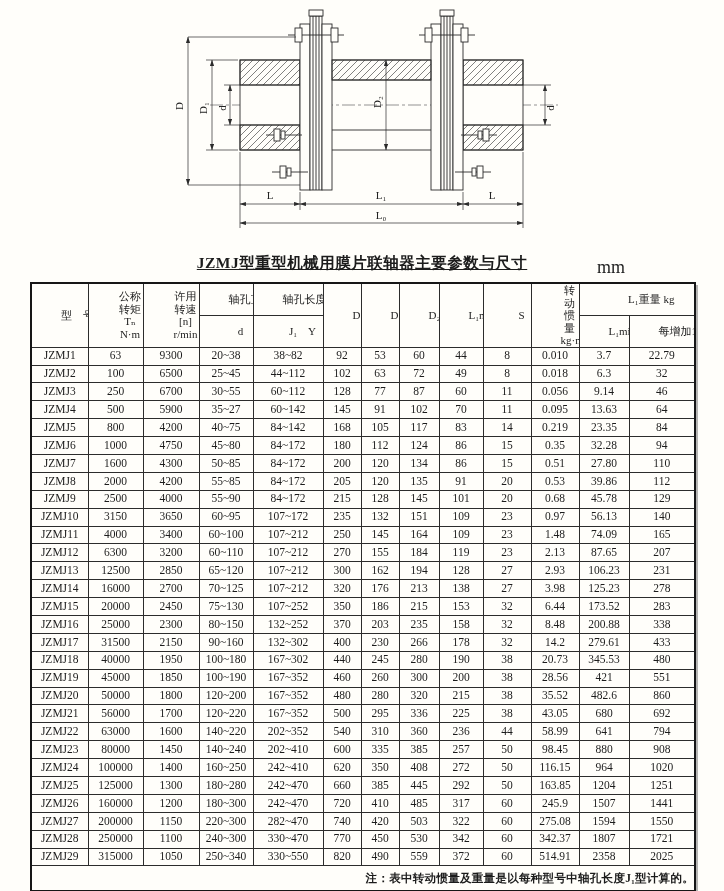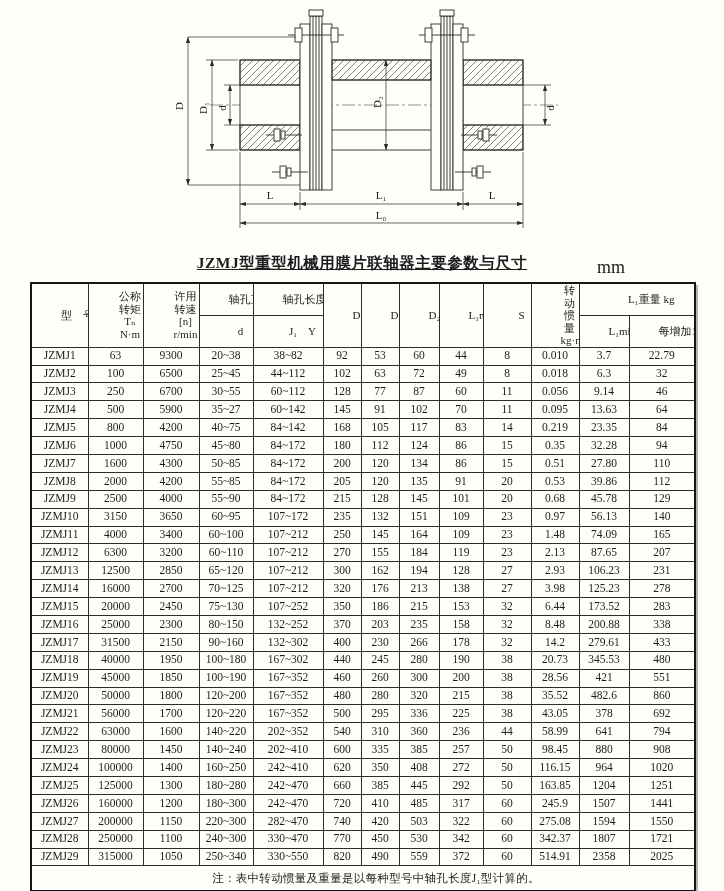--- a/index.html
+++ b/index.html
@@ -28,22 +28,22 @@
   .spec th,.spec td{
     border:1px solid #2c2c2c;
     text-align:center;vertical-align:middle;
     padding:0;font-weight:normal;
     overflow:hidden;white-space:nowrap;
   }
   .spec thead th{height:24px;line-height:1.14;font-size:11px;padding-left:29px;}
   .spec thead th.ml{white-space:pre-line;}
   .spec tbody td{height:16.9px;font-size:11.5px;line-height:1;}
   .spec tfoot td{
-    height:24px;text-align:center;padding-left:26px;
-    font-size:11.5px;letter-spacing:.3px;
+    height:24px;text-align:right;padding-left:26px;
+    font-size:11.5px;letter-spacing:.3px;font-weight:bold;
   }
 </style>
 </head>
 <body>
 
 <div class="canvas">
 
   <div class="drawing-wrap">
     <svg width="430" height="240" viewBox="0 0 430 240">
       <defs>
@@ -523,21 +523,21 @@
           <td>56000</td>
           <td>1700</td>
           <td>120~220</td>
           <td>167~352</td>
           <td>500</td>
           <td>295</td>
           <td>336</td>
           <td>225</td>
           <td>38</td>
           <td>43.05</td>
-          <td>378</td>
+          <td>680</td>
           <td>692</td>
         </tr>
         <tr>
           <td>JZMJ22</td>
           <td>63000</td>
           <td>1600</td>
           <td>140~220</td>
           <td>202~352</td>
           <td>540</td>
           <td>310</td>

